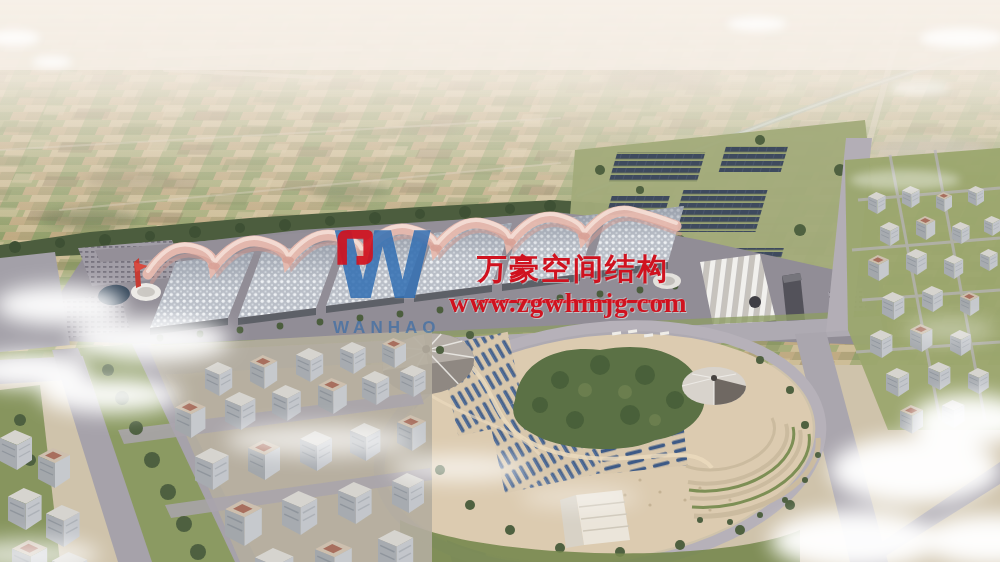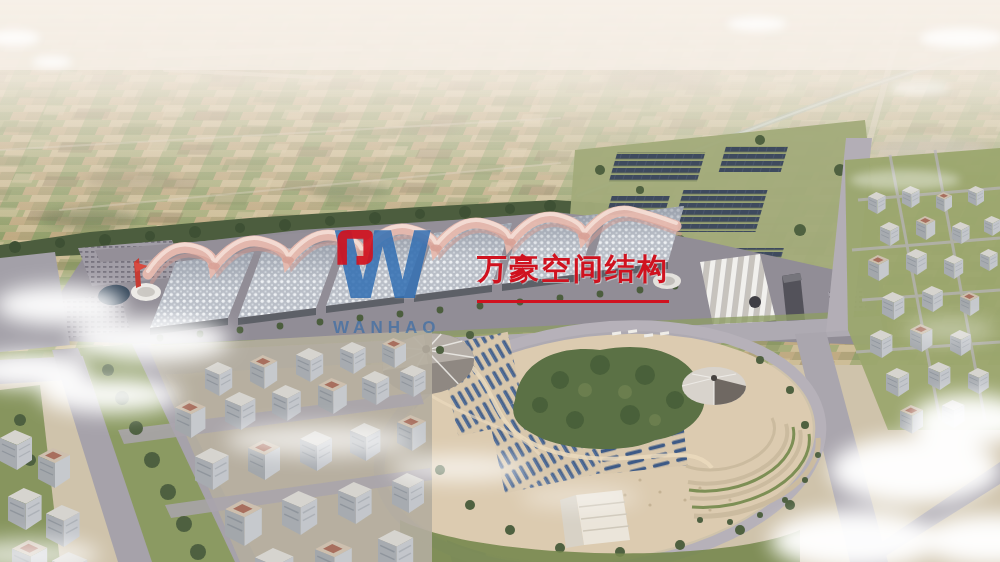--- a/index.html
+++ b/index.html
@@ -519,14 +519,15 @@
 
 <div class="watermark">
   <div class="wm-logo">
     <div class="wm-logo-letter">W</div>
     <svg class="wm-emblem" viewBox="0 0 52 52">
       <path d="M8,20 C8,10 12,7 20,7 L42,7 C47,7 49,10 49,14 L49,36 C49,44 44,47 37,47 L30,47 L30,37 L38,37 L38,17 L19,17 L19,47 L8,47 Z" fill="#d0121f" opacity="0.92"></path>
     </svg>
     <div class="wm-logo-sub">WANHAO</div>
   </div>
   <div class="wm-cn">万豪空间结构</div>
+  <div class="wm-url">www.zgwhmjg.com</div>
 </div>
 </div>
 
 </body></html>

